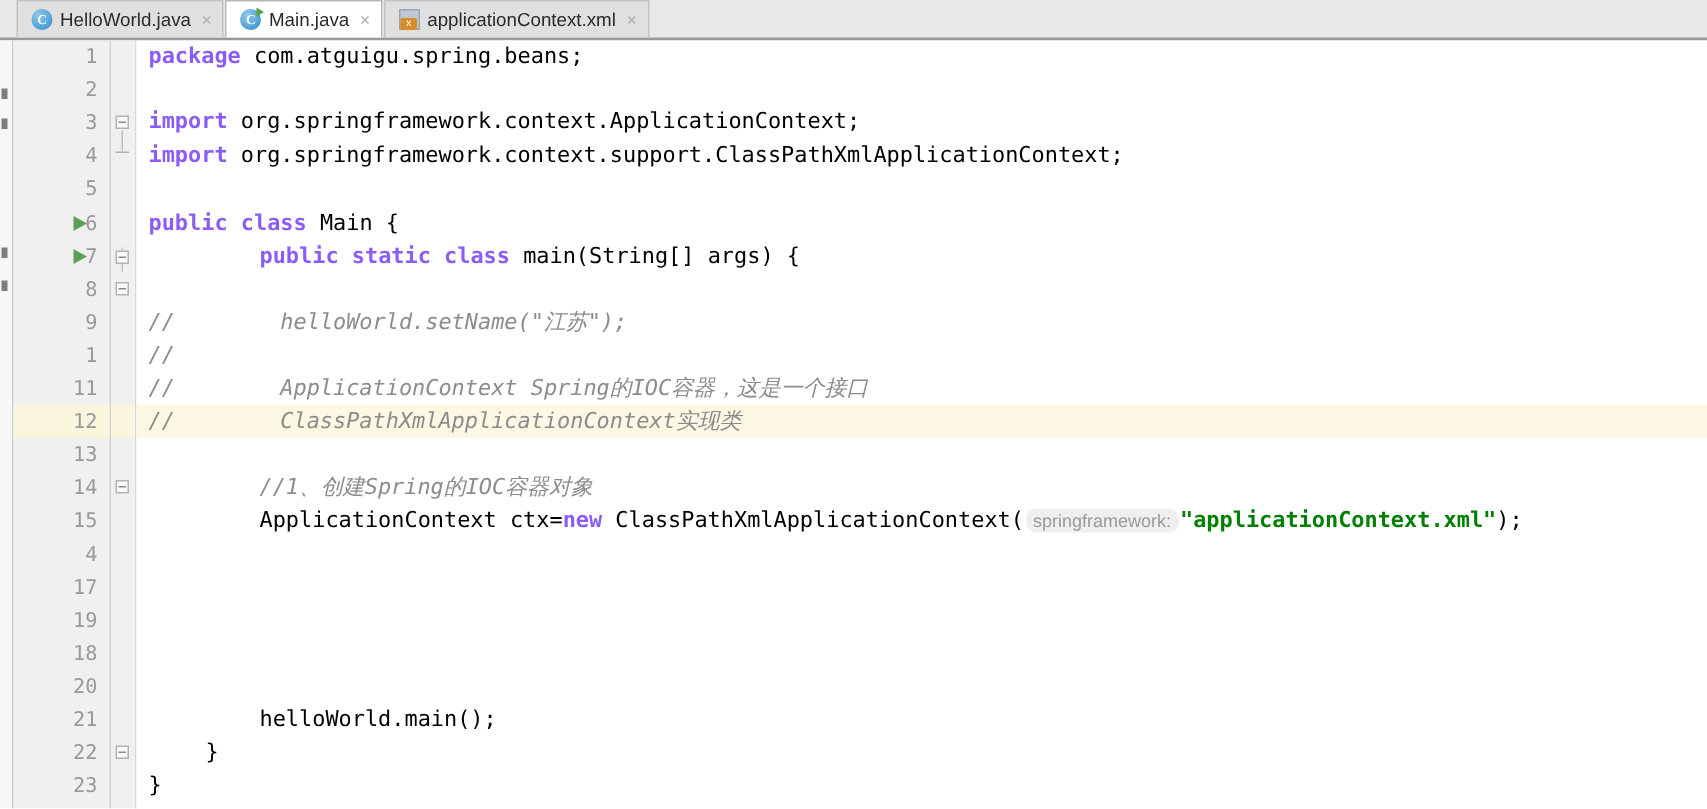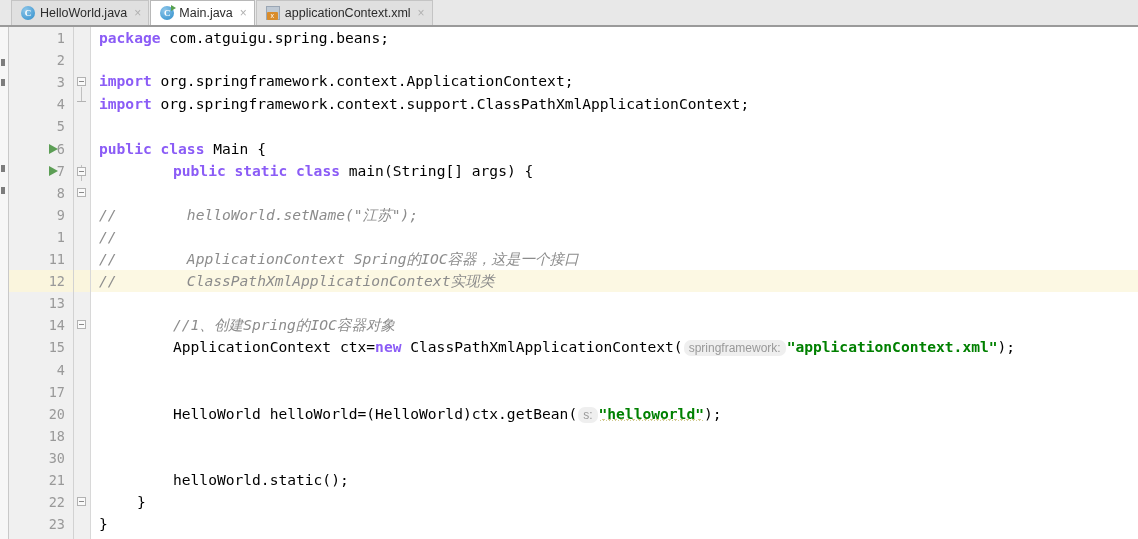--- a/index.html
+++ b/index.html
@@ -322,23 +322,23 @@
       <div class="ln" style="top:154.7px">8</div>
       <div class="ln" style="top:176.8px">9</div>
       <div class="ln" style="top:198.9px">1</div>
       <div class="ln" style="top:221px">11</div>
       <div class="ln" style="top:243.1px">12</div>
       <div class="ln" style="top:265.2px">13</div>
       <div class="ln" style="top:287.3px">14</div>
       <div class="ln" style="top:309.4px">15</div>
       <div class="ln" style="top:331.5px">4</div>
       <div class="ln" style="top:353.6px">17</div>
-      <div class="ln" style="top:375.7px">20</div>
+      <div class="ln" style="top:375.7px">19</div>
       <div class="ln" style="top:397.8px">18</div>
-      <div class="ln" style="top:419.9px">30</div>
+      <div class="ln" style="top:419.9px">20</div>
       <div class="ln" style="top:442px">21</div>
       <div class="ln" style="top:464.1px">22</div>
       <div class="ln" style="top:486.2px">23</div>
 
       <div class="runmark" style="top:116.5px"></div>
       <div class="runmark" style="top:138.6px"></div>
     </div>
 
     <div class="fold-col">
       <div class="caretline-gutter" style="top:243.1px"></div>
@@ -393,24 +393,23 @@
 
       <div class="cl cmt" style="top:243.1px">//        ClassPathXmlApplicationContext实现类</div>
 
       <div class="cl cmt" style="top:221px">//        ApplicationContext Spring的IOC容器，这是一个接口</div>
 
       <div class="cl cmt" style="top:287.3px; left:82px">//1、创建Spring的IOC容器对象</div>
 
       <div class="cl" style="top:309.4px; left:82px"><span>ApplicationContext ctx=</span><span class="kw">new</span><span> ClassPathXmlApplicationContext(</span><span class="hint">springframework:</span><span class="str">"applicationContext.xml"</span><span>);</span></div>
 
 
-      <div class="cl" style="top:375.7px; left:82px"><span>HelloWorld helloWorld=(HelloWorld)ctx.getBean(</span><span class="hint">s:</span><span class="str warn">"helloworld"</span><span>);</span></div>
-
-
-      <div class="cl" style="top:442px; left:82px">helloWorld.static();</div>
+
+
+      <div class="cl" style="top:442px; left:82px">helloWorld.main();</div>
 
       <div class="cl" style="top:464.1px; left:46px">}</div>
 
       <div class="cl" style="top:486.2px; left:8px">}</div>
 
       <div class="scroll-track"></div>
     </div>
 
   </div>
 </div>

